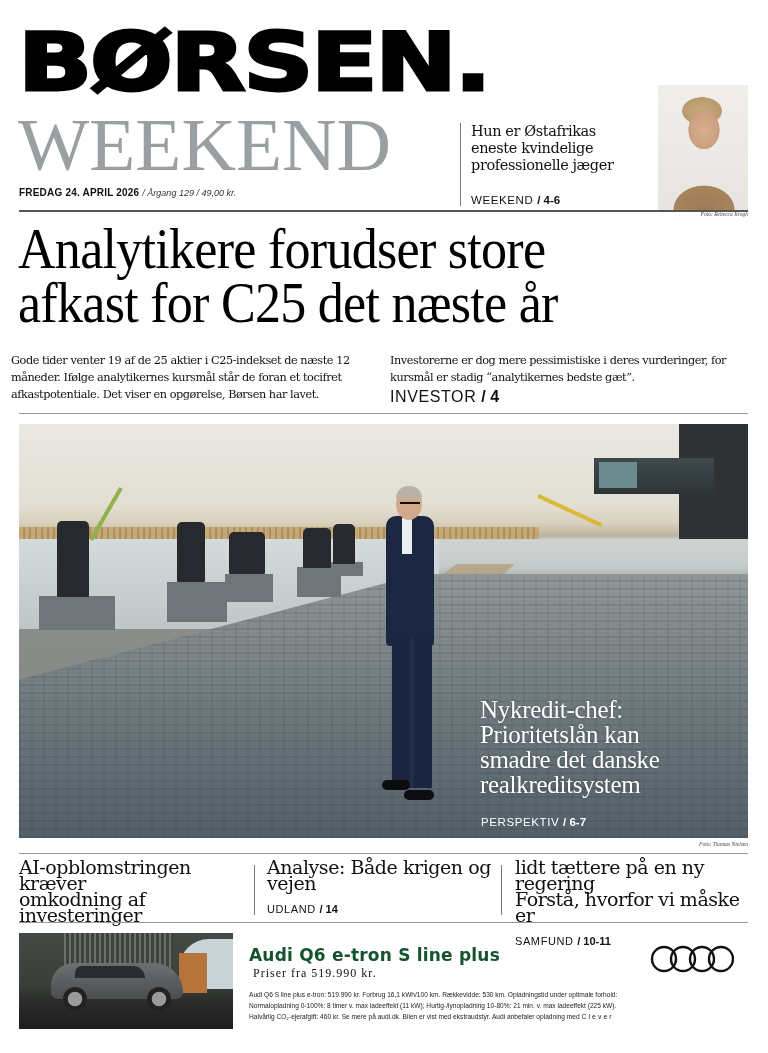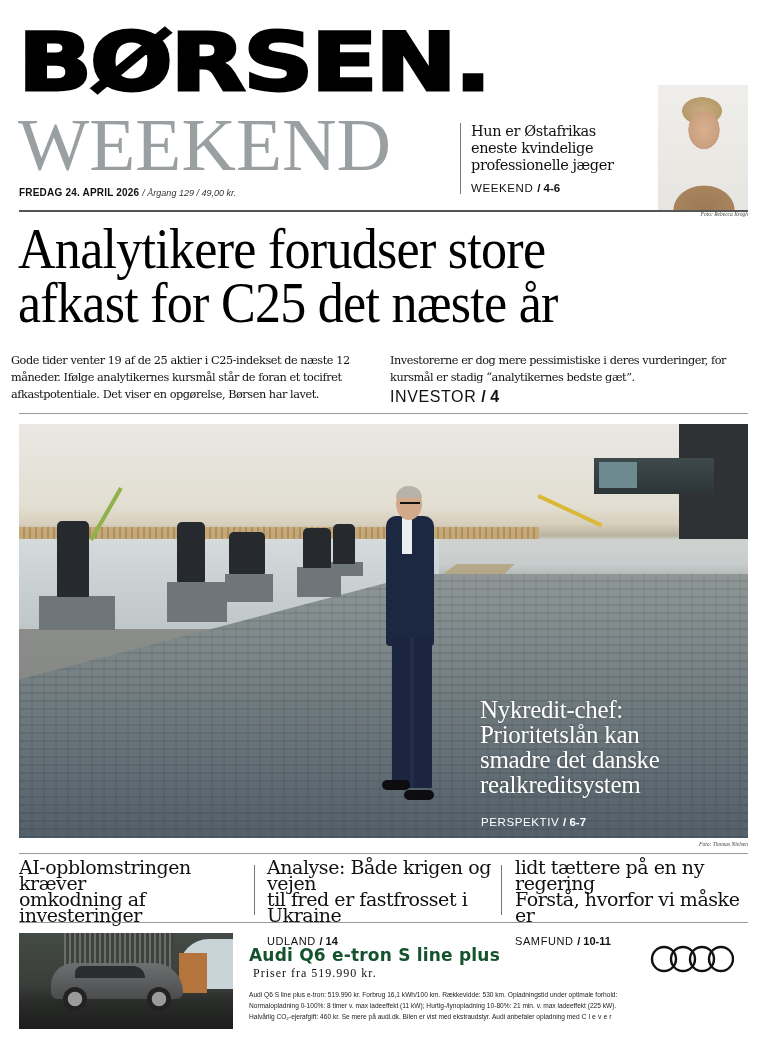--- a/index.html
+++ b/index.html
@@ -55,21 +55,21 @@
       letter-spacing: -0.4px;
     }
     .section-tag {
       font-family: "Liberation Sans", sans-serif;
       font-size: 11.5px;
       letter-spacing: 0.6px;
       color: #111;
       white-space: nowrap;
     }
     .section-tag .pg { font-weight: 700; letter-spacing: 0; }
-    .teaser-top .section-tag { margin-top: 8px; }
+    .teaser-top .section-tag { margin-top: 20px; }
 
     .portrait {
       left: 658px; top: 85px; width: 90px; height: 125px;
       background:
         radial-gradient(ellipse 22px 27px at 46px 45px, #d9b08f 0%, #c99f7f 70%, rgba(201,159,127,0) 72%),
         radial-gradient(ellipse 26px 18px at 44px 26px, #c7ad82 0%, #b89a6c 75%, rgba(0,0,0,0) 78%),
         radial-gradient(ellipse 50px 40px at 46px 125px, #9c7a55 0%, #a8845d 60%, rgba(0,0,0,0) 62%),
         linear-gradient(#efeeea, #e7e5e0);
       overflow: hidden;
     }
@@ -312,21 +312,20 @@
     </div>
     <div class="section-tag">
       <span>INVESTOR</span>
       <span class="pg">/ 16-17</span>
     </div>
   </div>
   <div class="vsep" style="left:235px;"></div>
   <div class="teaser" style="left:248px; width:235px;">
     <div class="hl">
       <div>Analyse: Både krigen og vejen</div>
-      <div>til fred er fastfrosset i Ukraine</div>
     </div>
     <div class="section-tag">
       <span>UDLAND</span>
       <span class="pg">/ 14</span>
     </div>
   </div>
   <div class="vsep" style="left:482px;"></div>
   <div class="teaser" style="left:496px; width:233px;">
     <div class="hl">
       <div>lidt tættere på en ny regering</div>

